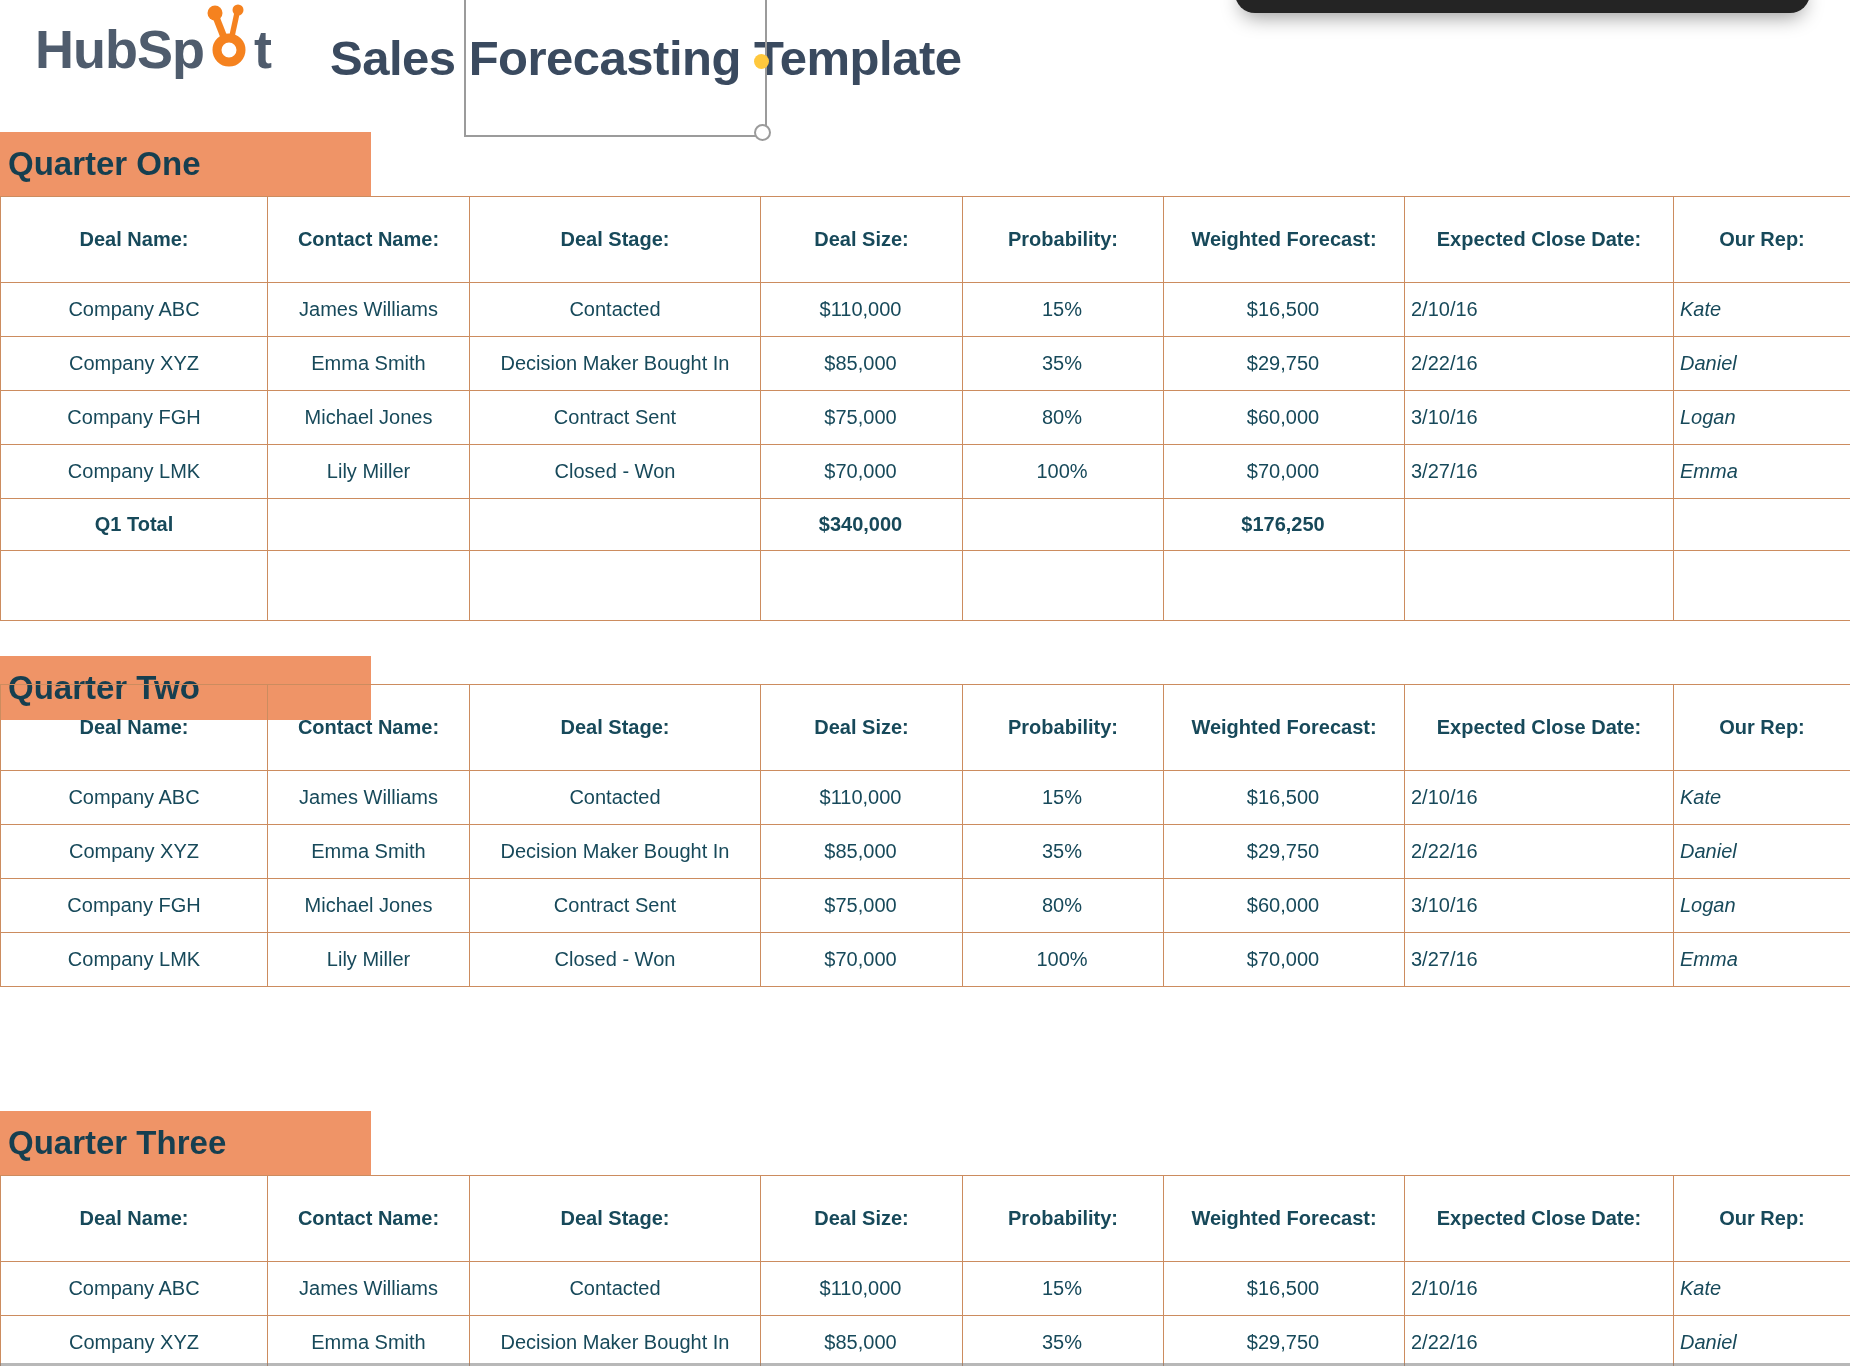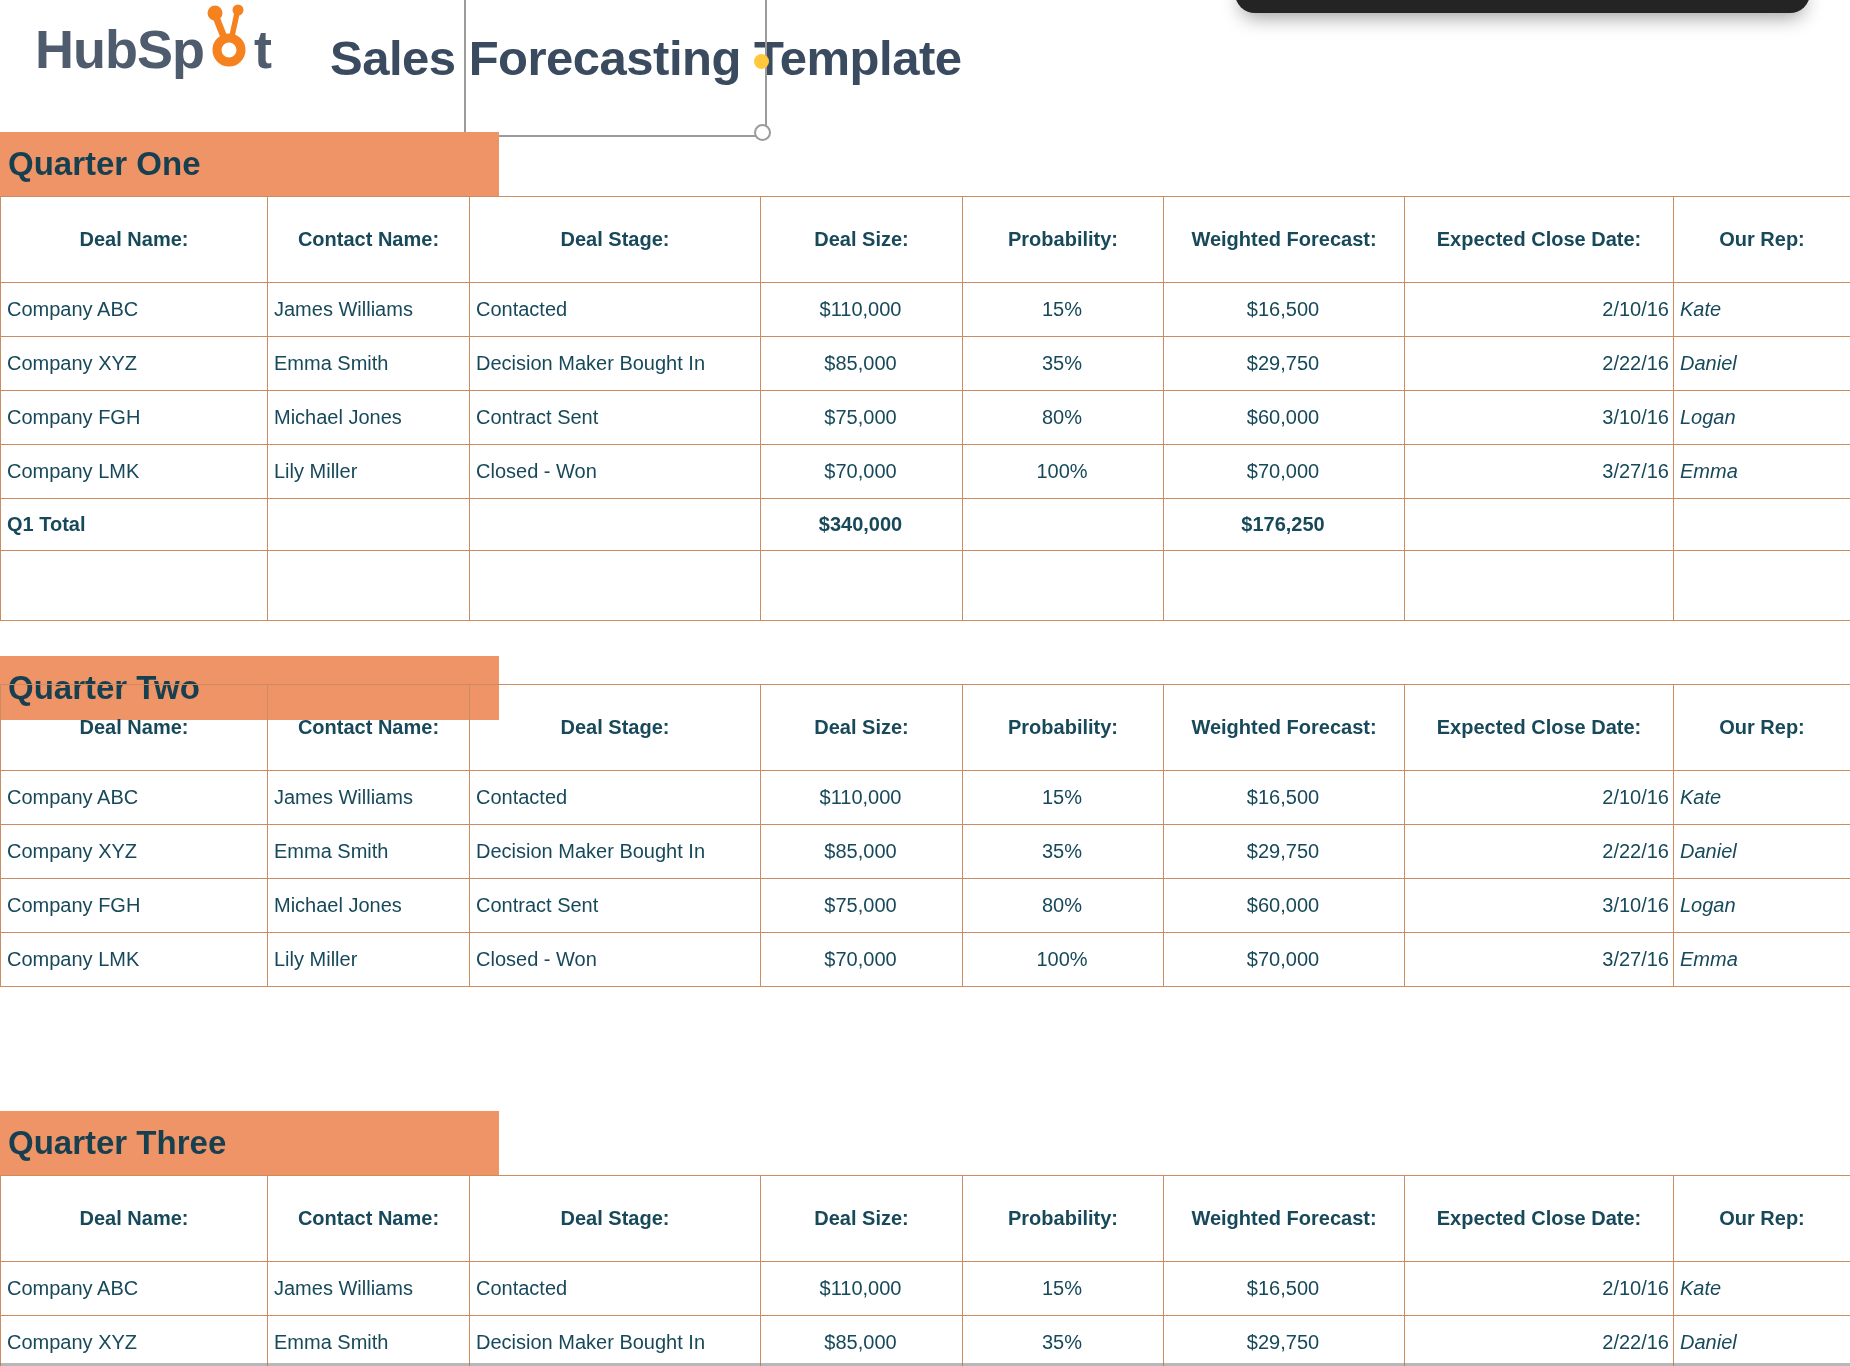--- a/index.html
+++ b/index.html
@@ -31,42 +31,42 @@
     position:absolute;left:754px;top:54px;width:15px;height:15px;border-radius:50%;
     background:var(--dot-yellow);
   }
   
   .toast{
     position:absolute;left:1235px;top:-30px;width:575px;height:43px;border-radius:20px;
     background:var(--toast);box-shadow:0 10px 20px -6px rgba(0,0,0,0.4);
   }
   
   .qband{
-    position:absolute;left:0;width:499px;height:64px;background:var(--accent);
+    position:absolute;left:0;width:371px;height:64px;background:var(--accent);
     color:var(--band-text);font-size:33px;font-weight:700;display:flex;align-items:center;
     padding-left:8px;box-sizing:border-box;text-align:right;
   }
   .band-1{top:132px;}  .band-2{top:656px;}  .band-3{top:1111px;}
   table.qtable{
     position:absolute;left:0;width:1850px;table-layout:fixed;border-collapse:collapse;
     font-size:20px;color:var(--cell);
   }
   .tbl-1{top:196px;} .tbl-2{top:684px;} .tbl-3{top:1175px;}
   .qtable th,.qtable td{
     border:1px solid var(--border);box-sizing:border-box;overflow:hidden;white-space:nowrap;
     font-weight:400;vertical-align:middle;padding:0 6px;
   }
   .qtable th{font-weight:700;text-align:center;height:86px;}
   .qtable tr.data{height:54px;}
   .qtable tr.total{height:52px;}
   .qtable tr.total td{font-weight:700;margin-top:20px;}
   .qtable tr.empty{height:70px;}
-  .qtable td.c0,.qtable td.c1,.qtable td.c2{text-align:left;}
+  .qtable td.c0,.qtable td.c1,.qtable td.c2{text-align:center;}
   .qtable td.c3,.qtable td.c4,.qtable td.c5{text-align:center;padding-right:8px;}
-  .qtable td.c6{text-align:right;padding-right:4px;}
+  .qtable td.c6{text-align:left;padding-right:4px;}
   .qtable td.c7{text-align:left;font-style:italic;}
   .qtable tr.total td.c7,.qtable tr.empty td.c7{font-style:normal;}
   
   .bottom-edge{position:absolute;left:0;bottom:0;width:100%;height:3px;background:rgba(125,125,125,0.55);}
 </style>
 </head>
 <body>
 
 <div id="stage" style="--accent: #EF9467; --logo-orange: #F5821F; --border: #CC8C5F; --cell: #17495A; --band-text: #163F50; --title: #3A4A5F; --logo-text: #4F5C6D; --selgray: #9B9B9B; --dot-yellow: #FFC83D; --toast: #242424;">
 

